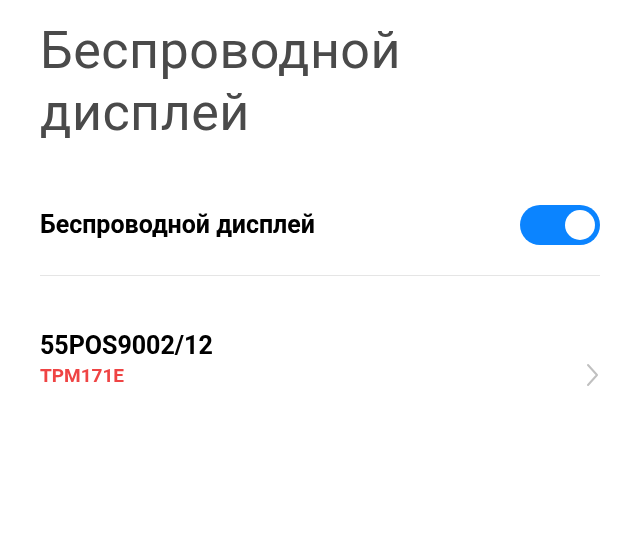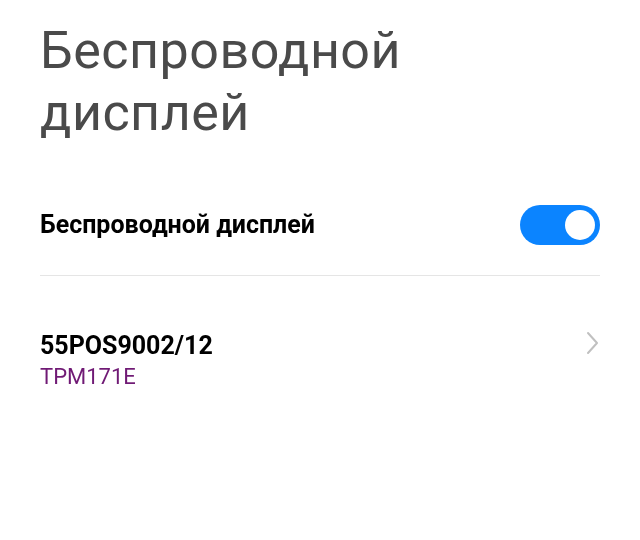--- a/index.html
+++ b/index.html
@@ -54,38 +54,38 @@
       border-radius: 50%;
     }
     .divider {
       height: 1px;
       background: #e5e5e5;
       margin: 0;
     }
     .device-row {
       display: flex;
       justify-content: space-between;
-      align-items: flex-start;
+      align-items: flex-end;
       padding: 55px 0 0 0;
       cursor: pointer;
     }
     .device-info {
       display: flex;
       flex-direction: column;
     }
     .device-name {
       font-size: 25px;
       font-weight: 700;
       color: #000000;
       margin-bottom: 4px;
     }
     .device-subtitle {
-      font-size: 22px;
-      font-weight: 400;
-      color: #701a75;
+      font-size: 19px;
+      font-weight: 700;
+      color: #ef4444;
     }
     .chevron {
       width: 14px;
       height: 24px;
       flex-shrink: 0;
     }
     .chevron svg {
       display: block;
     }
   </style>

